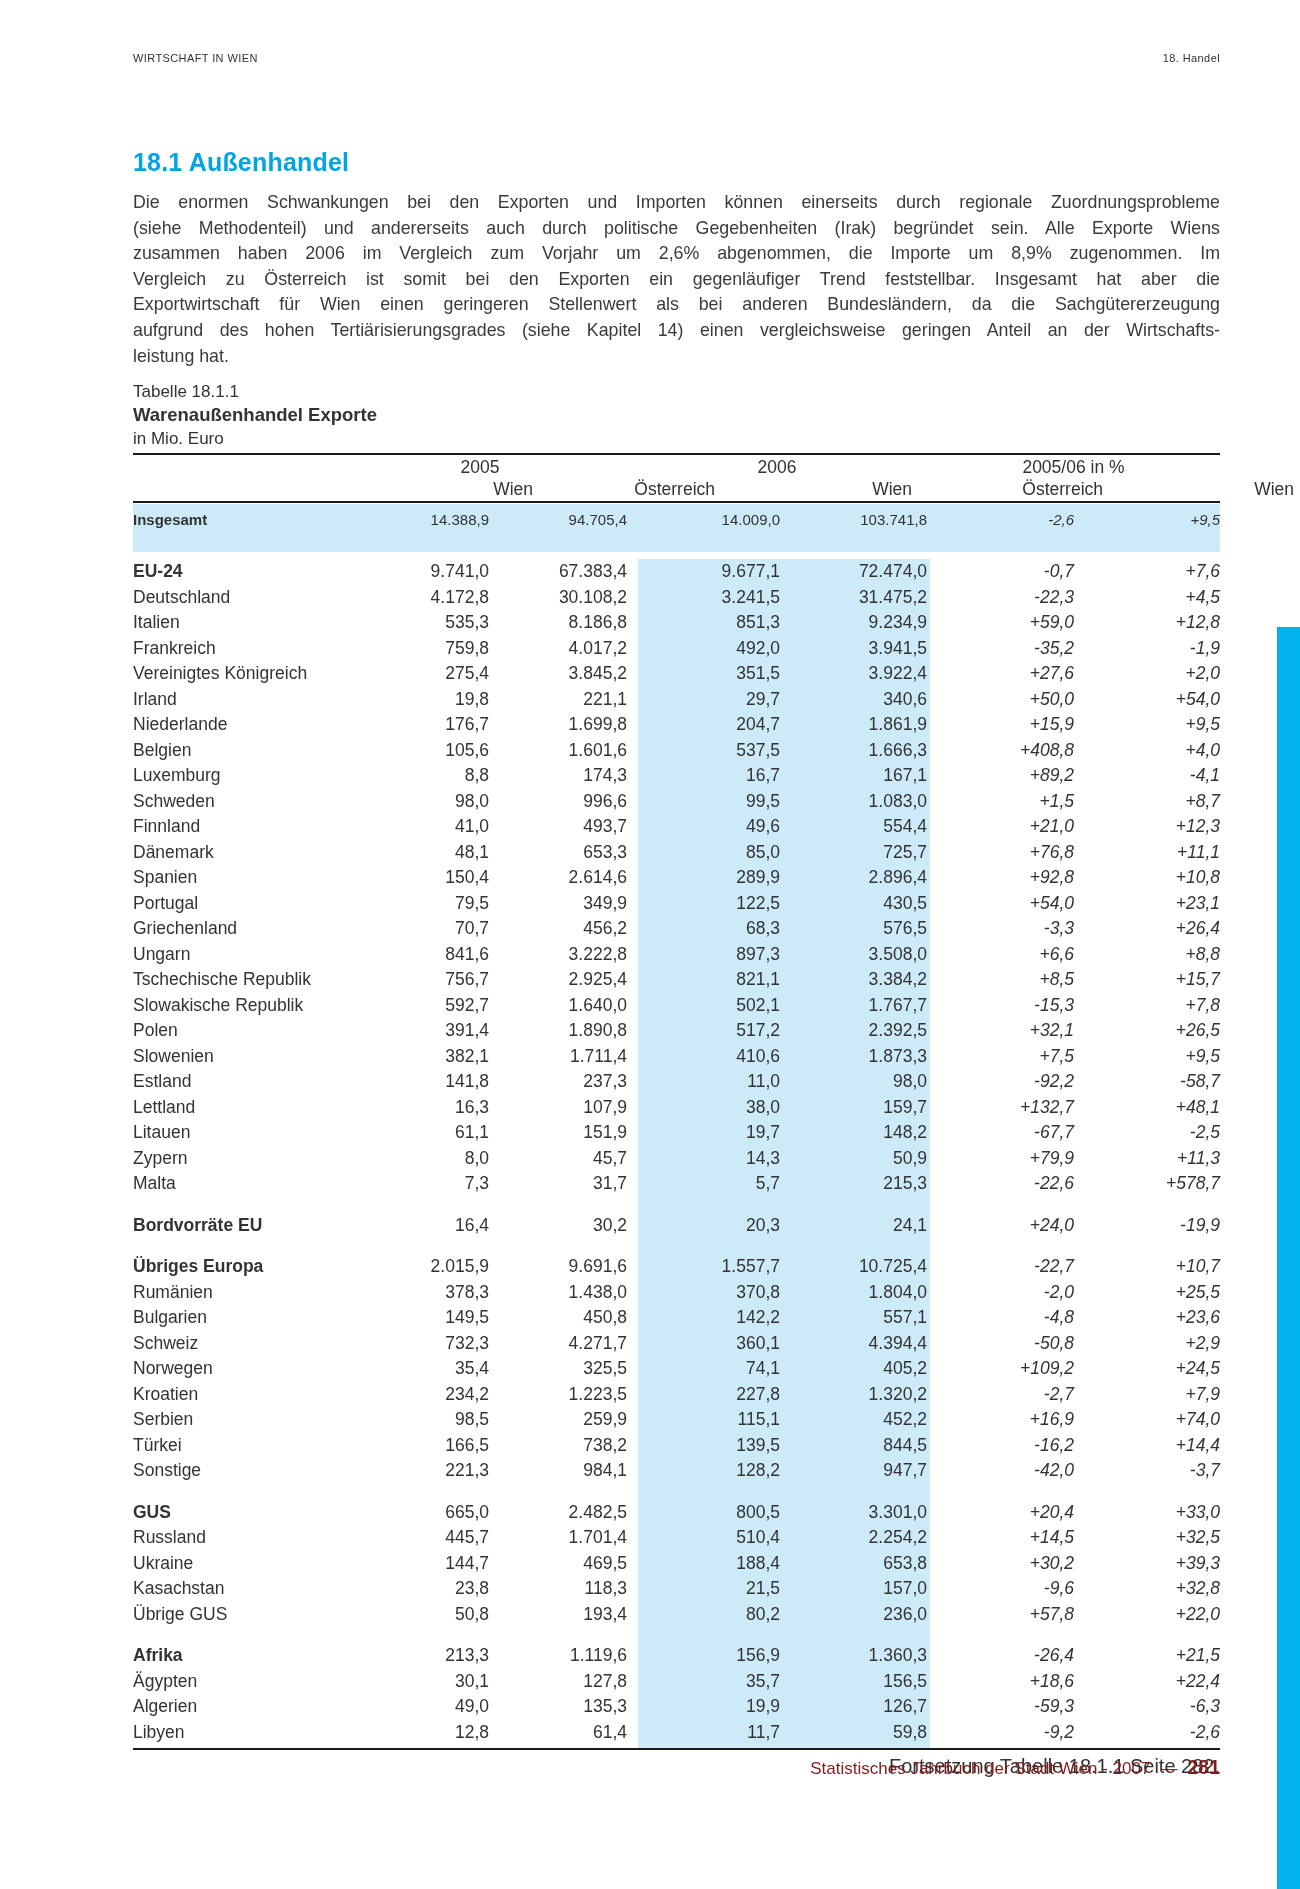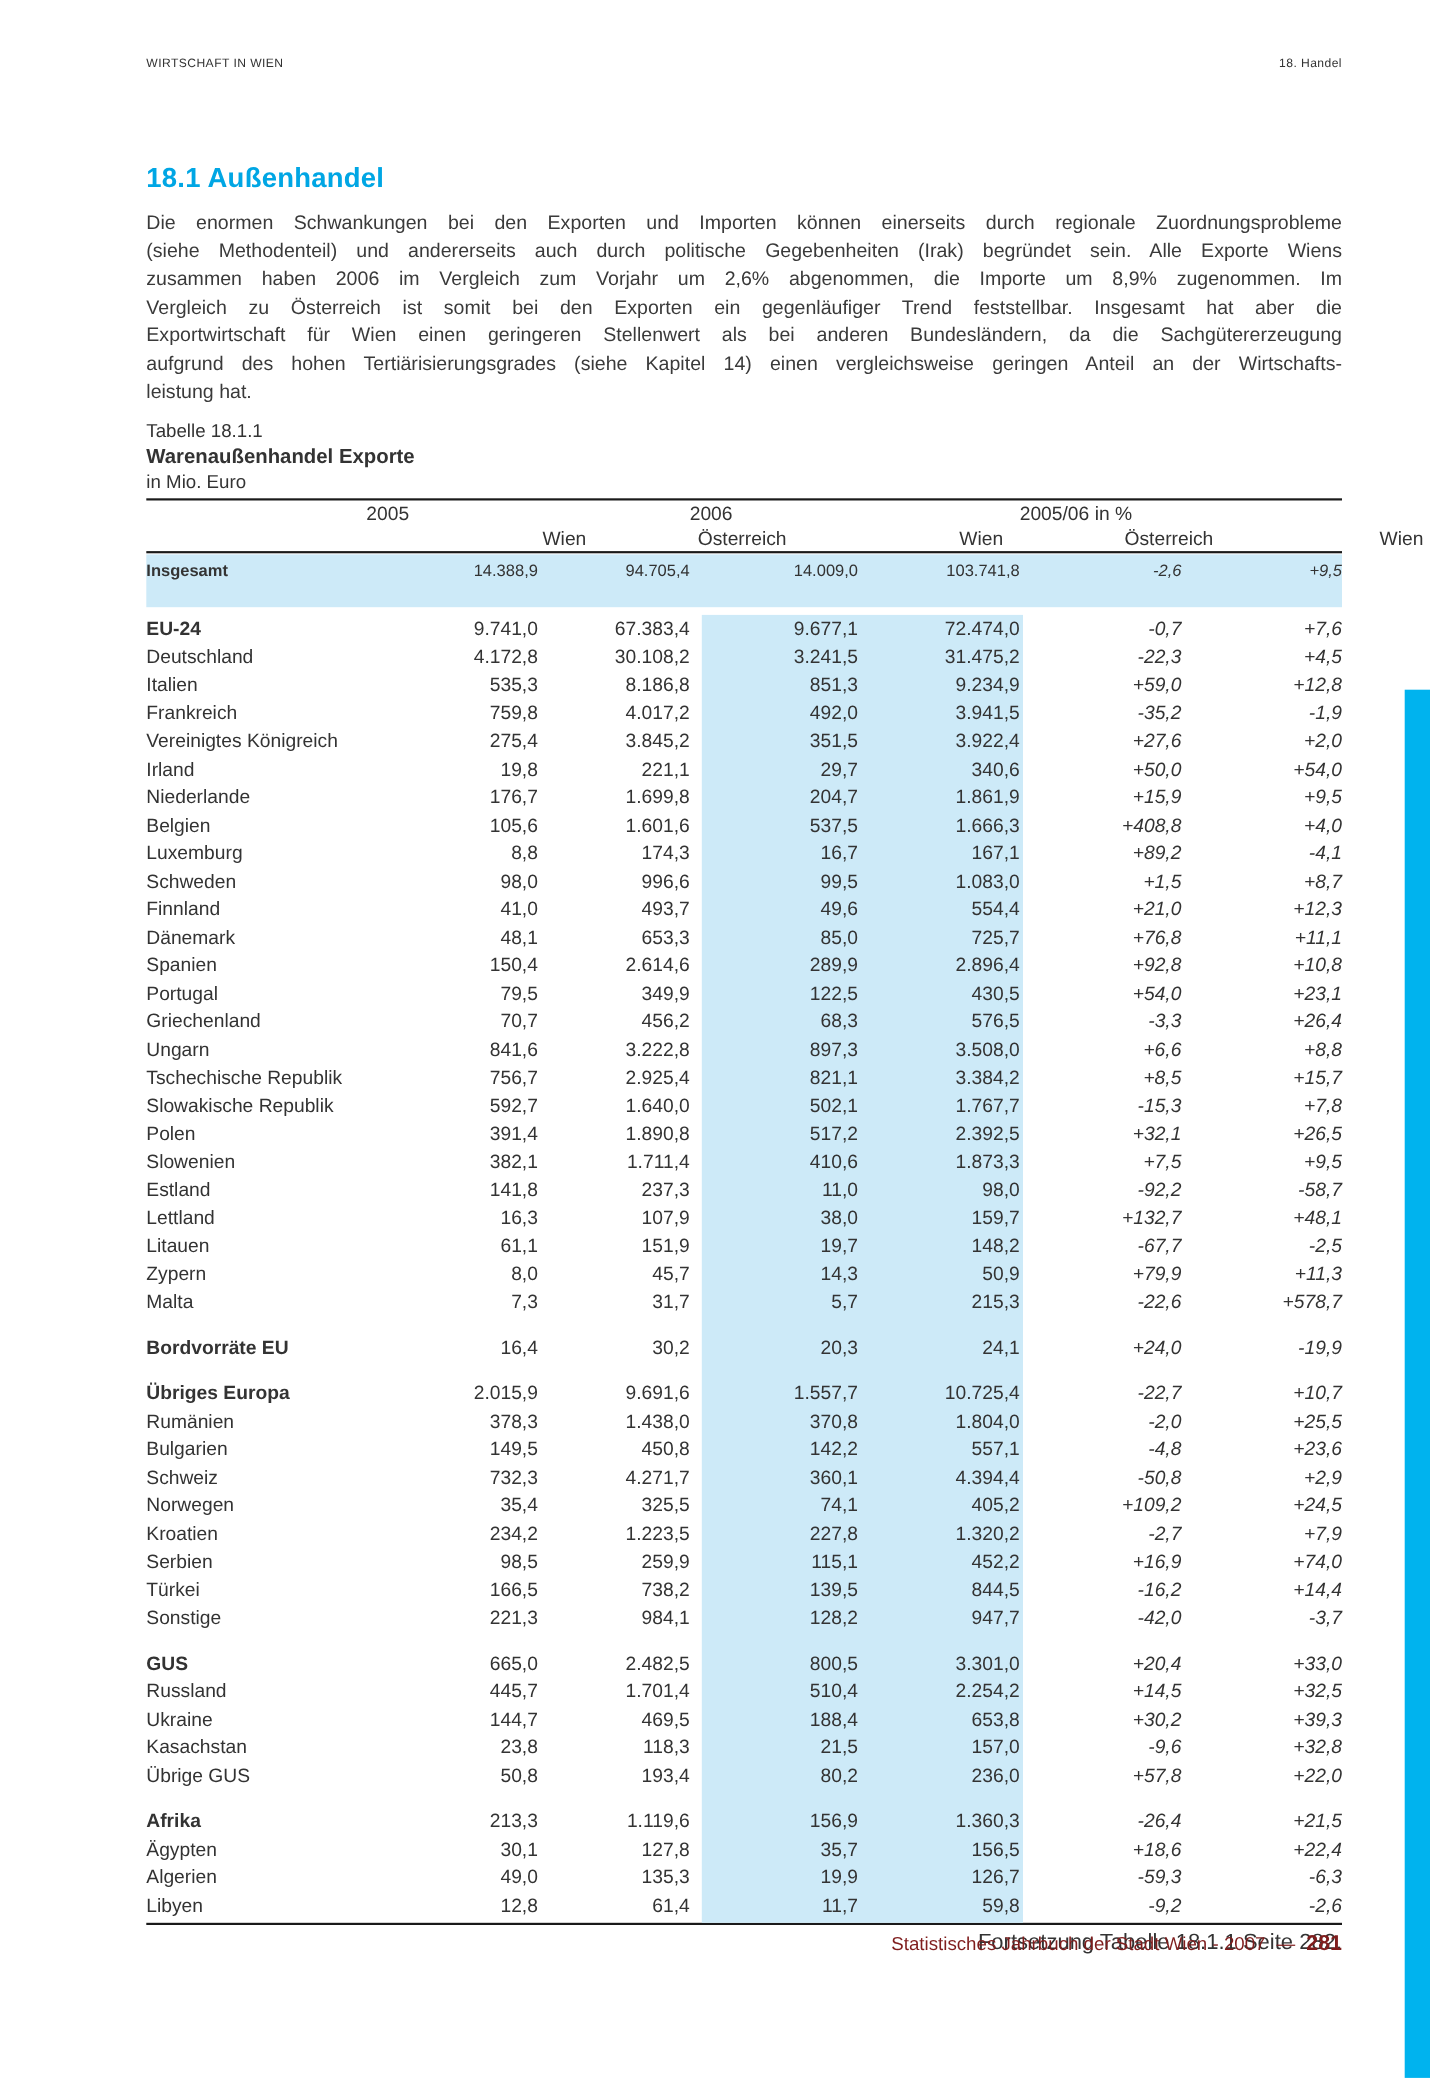--- a/index.html
+++ b/index.html
@@ -28,21 +28,21 @@
   .para-line{text-align:justify;text-align-last:justify;white-space:normal;}
   .para-line.last{text-align-last:left;}
 
   
   .captions{top:380px;font-size:17px;line-height:23px;color:#333;}
   .captions .cap-title{font-size:18.5px;font-weight:bold;line-height:24px;}
 
   
   .table-block{top:453px;border-top:2.5px solid var(--rule);}
   .t-head1{display:grid;grid-template-columns:200px 294px 300px 293px;height:23px;line-height:25px;font-size:17.5px;}
-  .t-head1 .yg{text-align:left;}
+  .t-head1 .yg{text-align:center;}
   .t-head2{display:grid;grid-template-columns:200px 156px 138px 153px 147px 147px 146px;
     height:23px;line-height:23px;font-size:17.5px;border-bottom:2.5px solid var(--rule);gap:44px;}
   .t-head2 .num{text-align:right;}
 
   .t-total{display:grid;grid-template-columns:200px 156px 138px 153px 147px 147px 146px;
     height:48px;line-height:32px;font-size:15px;background:var(--band);margin-top:1px;}
   .t-total .label{font-weight:bold;}
   .num{text-align:right;}
   .pct{font-style:italic;}
 

